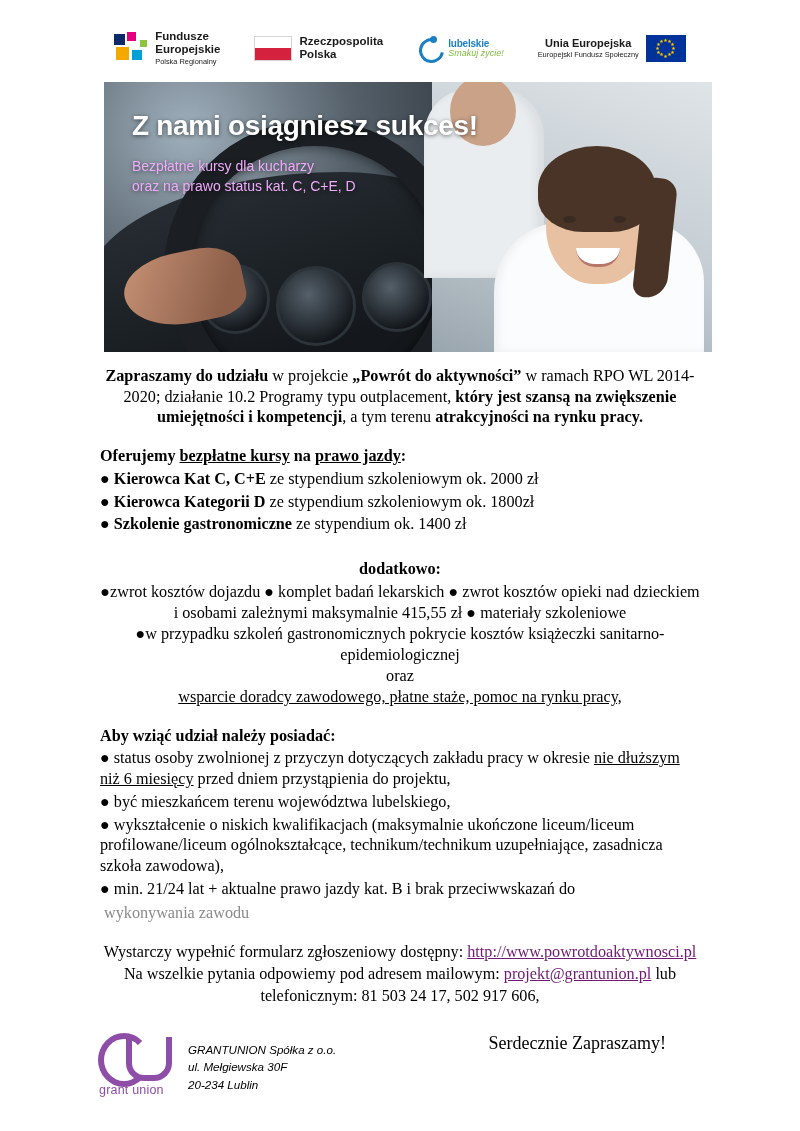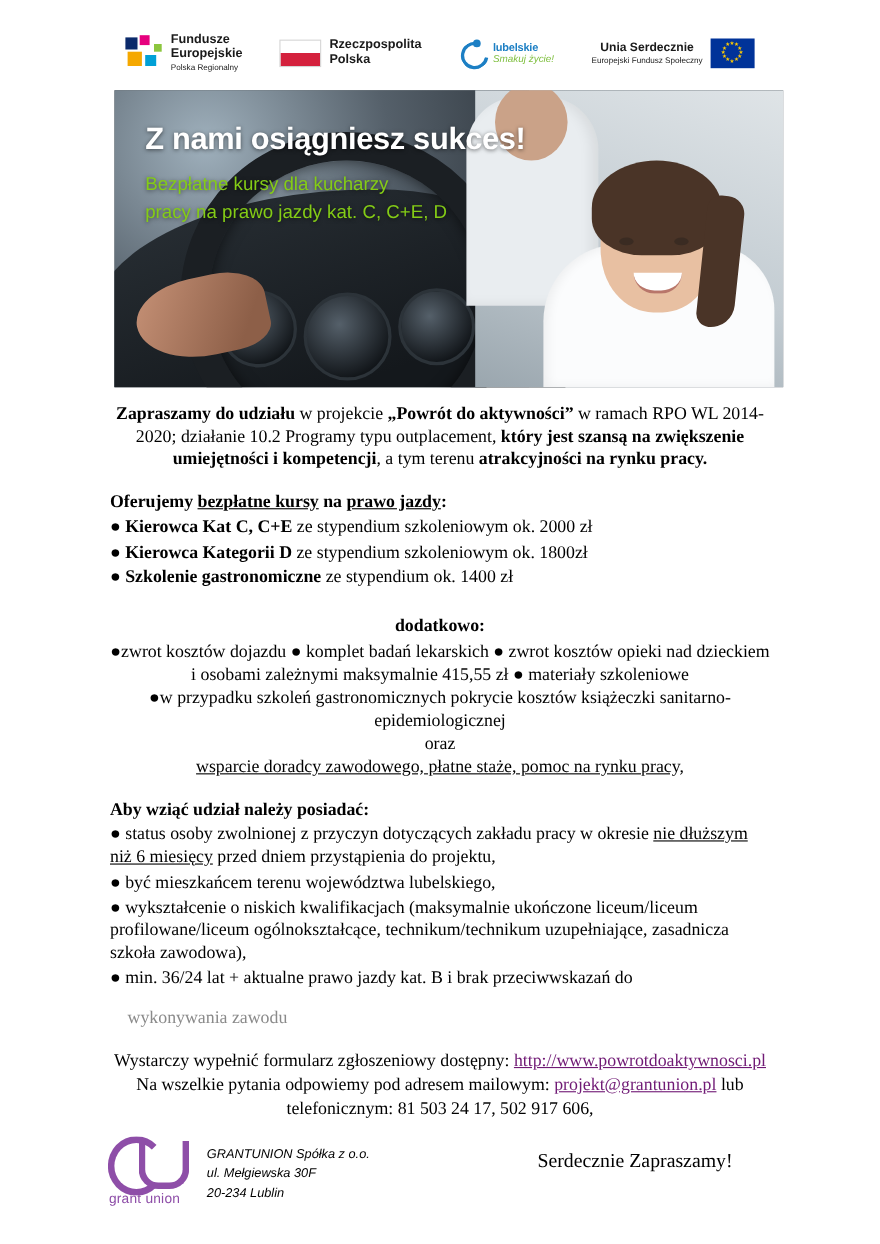--- a/index.html
+++ b/index.html
@@ -305,23 +305,23 @@
     font-family: "Liberation Sans", sans-serif;
     font-weight: bold;
     font-size: 28px;
     text-shadow: 0 1px 4px rgba(0,0,0,.55);
     letter-spacing: -0.3px;
   }
   .hero-sub {
     position: absolute;
     left: 28px;
     top: 74px;
-    color: #84cc16;
+    color: #f0abfc;
     font-family: "Liberation Sans", sans-serif;
-    font-size: 17px;
+    font-size: 14px;
     line-height: 1.45;
     text-shadow: 0 1px 4px rgba(0,0,0,.55);
   }
 
   
   .body-text {
     padding: 0 44px;
     font-size: 16.2px;
     line-height: 1.28;
   }
@@ -454,21 +454,21 @@
           <span class="dot"></span>
       </div>
       <div class="logo-text">
         <div class="lub-name">lubelskie</div>
         <div class="lub-sub">Smakuj życie!</div>
       </div>
     </div>
 
     <div class="logo">
       <div class="logo-text">
-        <div class="eu-name">Unia Serdecznie</div>
+        <div class="eu-name">Unia Europejska</div>
         <div class="eu-sub">Europejski Fundusz Społeczny</div>
       </div>
       <div class="eu-flag" id="euflag">
           <span class="star" style="left: 17.5px; top: 3px;">★</span>
           <span class="star" style="left: 21.5px; top: 4.0718px;">★</span>
           <span class="star" style="left: 24.4282px; top: 7px;">★</span>
           <span class="star" style="left: 25.5px; top: 11px;">★</span>
           <span class="star" style="left: 24.4282px; top: 15px;">★</span>
           <span class="star" style="left: 21.5px; top: 17.9282px;">★</span>
           <span class="star" style="left: 17.5px; top: 19px;">★</span>
@@ -501,21 +501,21 @@
     <div class="chef-head"></div>
     <div class="chef-hair"></div>
     <div class="chef-hair-side"></div>
     <div class="chef-eye eye-l"></div>
     <div class="chef-eye eye-r"></div>
     <div class="chef-smile"></div>
 
     <div class="hero-headline">Z nami osiągniesz sukces!</div>
     <div class="hero-sub">
       <div>Bezpłatne kursy dla kucharzy</div>
-      <div>pracy na prawo jazdy kat. C, C+E, D</div>
+      <div>oraz na prawo status kat. C, C+E, D</div>
     </div>
   </div>
 
   <div class="body-text">
 
     <p class="intro" style="margin:14px 0 0 0;">
       <span class="b">Zapraszamy do udziału</span><span> w projekcie </span><span class="b">„Powrót do aktywności”</span><span> w  ramach RPO WL 2014-2020; działanie 10.2 Programy typu outplacement, </span><span class="b">który jest szansą na zwiększenie umiejętności i kompetencji</span><span>, a tym terenu </span><span class="b">atrakcyjności na rynku pracy.</span>
     </p>
 
     <p class="offer-head" style="margin:18px 0 0 0;">
@@ -537,22 +537,22 @@
     <p class="dod-body" style="margin:0;">●w przypadku szkoleń gastronomicznych pokrycie kosztów książeczki sanitarno-epidemiologicznej</p>
     <p class="oraz" style="margin:0;">oraz</p>
     <p class="wsparcie" style="margin:0;">wsparcie doradcy zawodowego, płatne staże,  pomoc na rynku pracy,</p>
 
     <p class="aby-head" style="margin:18px 0 0 0;">Aby wziąć udział należy posiadać:</p>
     <p class="cond" style="margin:2px 0 0 0;">
       <span>● status osoby zwolnionej z przyczyn dotyczących zakładu pracy w okresie </span><span class="u">nie dłuższym niż 6 miesięcy</span><span> przed dniem przystąpienia do projektu,</span>
     </p>
     <p class="cond" style="margin:2px 0 0 0;">● być mieszkańcem terenu województwa lubelskiego,</p>
     <p class="cond" style="margin:2px 0 0 0;">● wykształcenie o niskich kwalifikacjach (maksymalnie ukończone liceum/liceum profilowane/liceum ogólnokształcące, technikum/technikum uzupełniające, zasadnicza szkoła zawodowa),</p>
-    <p class="cond" style="margin:2px 0 0 0;">● min. 36/24 lat + aktualne prawo jazdy kat. B i brak przeciwwskazań do</p>
-    <p class="cond grey" style="margin:16px;">wykonywania zawodu</p>
+    <p class="cond" style="margin:2px 0 0 0;">● min. 21/24 lat + aktualne prawo jazdy kat. B i brak przeciwwskazań do</p>
+    <p class="cond grey" style="margin:4px;">wykonywania zawodu</p>
 
     <p class="contact" style="margin:18px 0 0 0;">
       <span>Wystarczy wypełnić formularz zgłoszeniowy dostępny: </span><a class="link" href="#">http://www.powrotdoaktywnosci.pl</a><br>
       <span>Na wszelkie pytania odpowiemy pod adresem mailowym: </span><a class="link" href="#">projekt@grantunion.pl</a><span> lub</span><br>
       <span>telefonicznym: 81 503 24 17, 502 917 606,</span>
     </p>
 
     <p class="serdecznie" style="margin:24px 0 0 0;">Serdecznie Zapraszamy!</p>
   </div>
 

